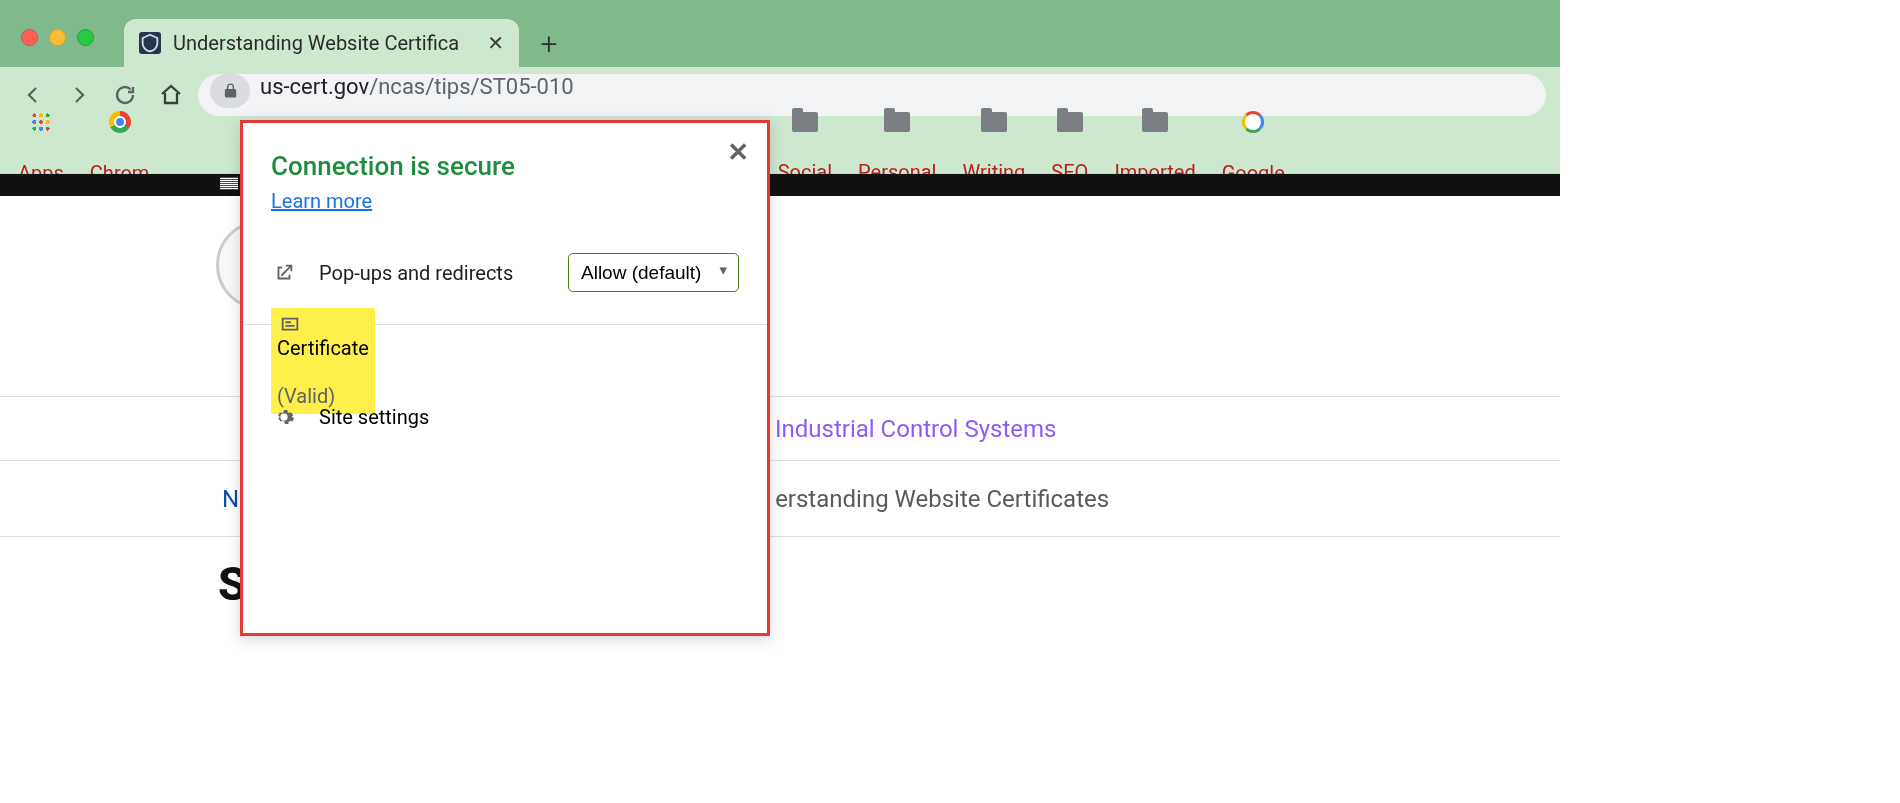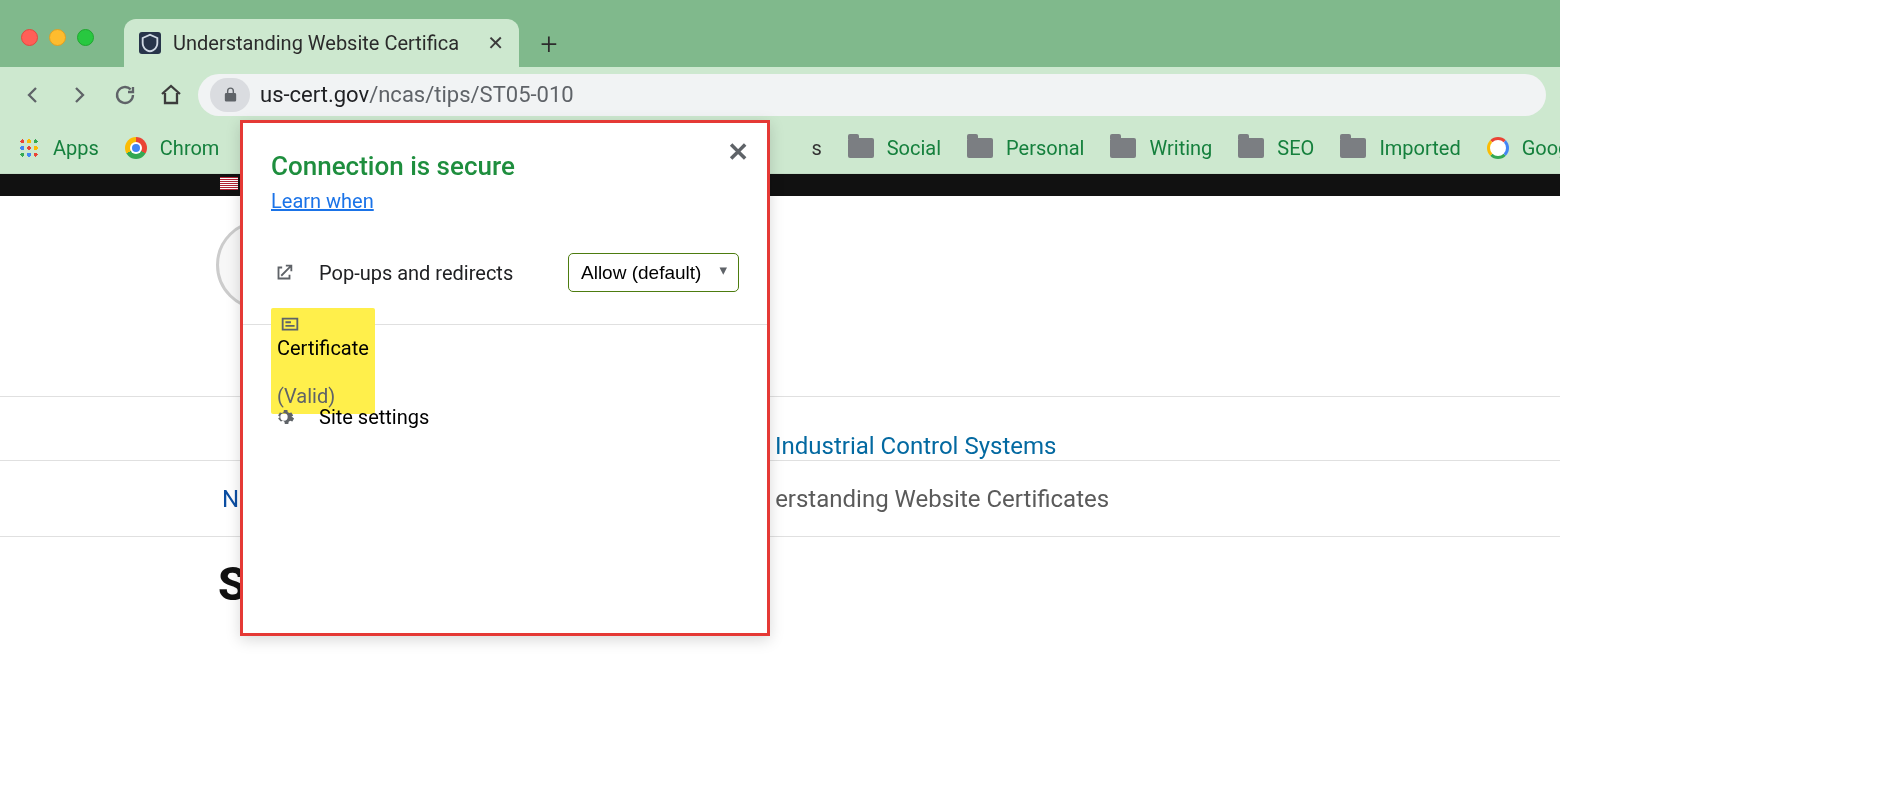--- a/index.html
+++ b/index.html
@@ -68,21 +68,21 @@
     width:38px; height:38px; display:flex; align-items:center; justify-content:center;
     color:#525252;
   }
   .nav-btn svg { width:24px; height:24px; }
   .omnibox {
     flex:1;
     background:#f1f3f4;
     border-radius:26px;
     height:42px;
     display:flex;
-    align-items:center;
+    align-items:flex-start;
     padding:0 12px;
     gap:10px;
   }
   .lock-pill {
     width:40px; height:34px; background:#dadce0; border-radius:17px;
     display:flex; align-items:center; justify-content:center;
   }
   .lock-pill svg { width:17px; height:17px; fill:#5f6368;}
   .url { font-size:22px; color:#202124; }
   .url .path { color:#5f6368; }
@@ -90,21 +90,21 @@
   
   .bookmarks {
     background:#cde8cf;
     height:52px;
     display:flex;
     align-items:center;
     padding:0 18px;
     gap:26px;
     border-bottom: 1px solid rgba(0,0,0,0.04);
   }
-  .bm { display:flex; align-items:center; gap:13px; font-size:20px; color:#15803d;}
+  .bm { display:flex; align-items:center; gap:28px; font-size:20px; color:#b91c1c;flex-direction:column;}
   .apps-ic {
     width:22px; height:22px;
     background:
       radial-gradient(circle at 20% 20%, #ea4335 2px, transparent 2px),
       radial-gradient(circle at 50% 20%, #fbbc05 2px, transparent 2px),
       radial-gradient(circle at 80% 20%, #34a853 2px, transparent 2px),
       radial-gradient(circle at 20% 50%, #4285f4 2px, transparent 2px),
       radial-gradient(circle at 50% 50%, #ea4335 2px, transparent 2px),
       radial-gradient(circle at 80% 50%, #fbbc05 2px, transparent 2px),
       radial-gradient(circle at 20% 80%, #34a853 2px, transparent 2px),
@@ -128,22 +128,22 @@
   }
 
   
   .page-black-bar { background:#111; height:22px; position:relative;}
   .flag { position:absolute; left:220px; top:3px; width:18px; height:13px;
     background:linear-gradient(to bottom,#b22234 0 7.7%,#fff 7.7% 15.4%,#b22234 15.4% 23%,#fff 23% 30.7%,#b22234 30.7% 38.4%,#fff 38.4% 46.1%,#b22234 46.1% 53.8%,#fff 53.8% 61.5%,#b22234 61.5% 69.2%,#fff 69.2% 76.9%,#b22234 76.9% 84.6%,#fff 84.6% 92.3%,#b22234 92.3% 100%);
   }
   .nav-row1 {
     border-top:1px solid #e0e0e0;
     border-bottom:1px solid #e0e0e0;
-    height:65px; display:flex; align-items:flex-end;
-    color:#0369a1; font-size:24px;
+    height:65px; display:flex; align-items:center;
+    color:#8b5cf6; font-size:24px;
     padding-left:775px;
   }
   .breadcrumb-row {
     border-bottom:1px solid #e0e0e0;
     height:76px; display:flex; align-items:center;
     color:#5a5a5a; font-size:24px;
     padding-left:222px;
     gap:8px;
   }
   .breadcrumb-row .bl { color:#0b4ea2; }
@@ -296,21 +296,21 @@
     <span class="bl">N</span>
     <span style="flex:0 0 520px"></span>
     <span>erstanding Website Certificates</span>
   </div>
   <div class="big-heading">S</div>
 </div>
 
 <div class="popup">
   <span class="close-x">✕</span>
   <h2>Connection is secure</h2>
-  <a href="#">Learn when</a>
+  <a href="#">Learn more</a>
 
   <div class="row" style="margin-top:26px;">
     <span class="ic">
       <svg viewBox="0 0 24 24">
           <path d="M14 3h7v7h-2V6.4l-9.3 9.3-1.4-1.4L17.6 5H14V3zM5 5h5v2H7v10h10v-3h2v5H5V5z"></path>
         </svg>
     </span>
     <span>Pop-ups and redirects</span>
     <div class="select-wrap">
       <select>

